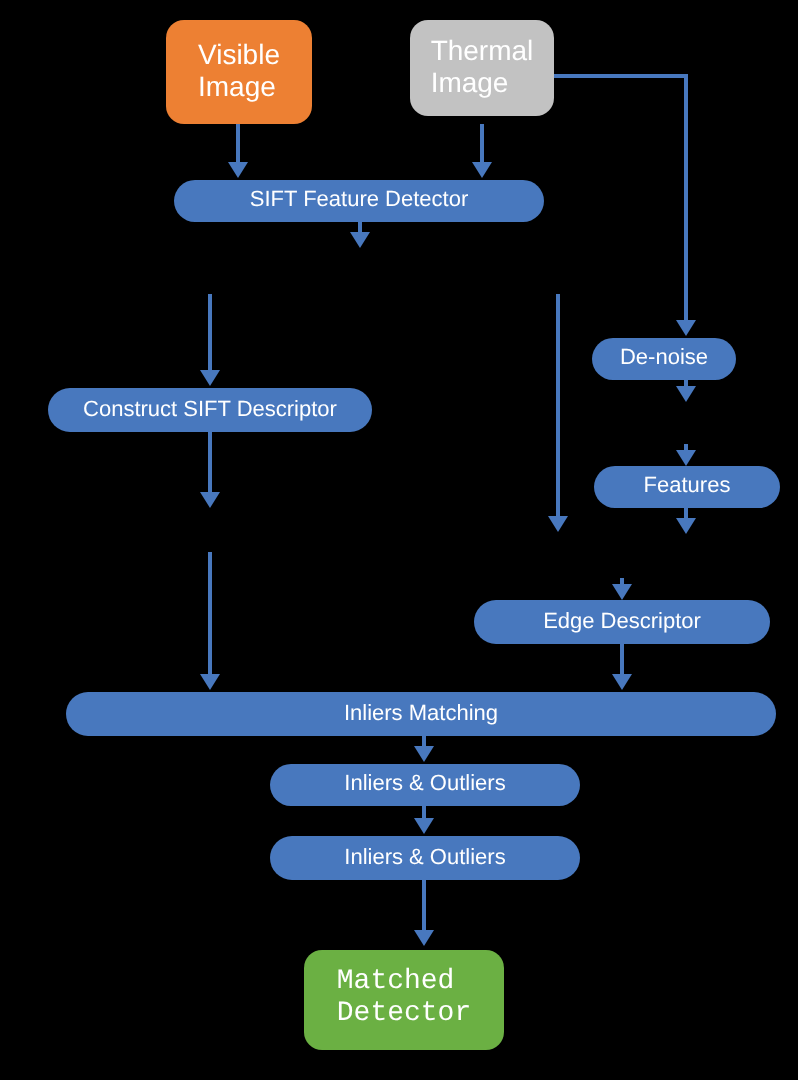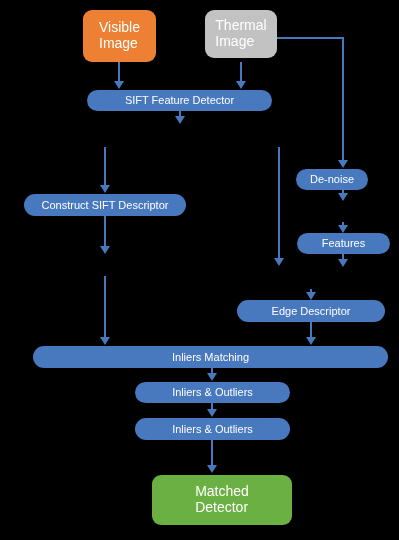--- a/index.html
+++ b/index.html
@@ -102,17 +102,17 @@
 
 
   <div class="node pill" style="left:237px;top:300px;width:148px;height:22px;">Edge Descriptor</div>
 
   <div class="node pill" style="left:33px;top:346px;width:355px;height:22px;">Inliers Matching</div>
 
   <div class="node pill" style="left:135px;top:382px;width:155px;height:21px;">Inliers &amp; Outliers</div>
 
   <div class="node pill" style="left:135px;top:418px;width:155px;height:22px;">Inliers &amp; Outliers</div>
 
-  <div class="node rect green" style="left:152px;top:475px;width:140px;height:50px;">
+  <div class="node rect green" style="left:152px;top:475px;width:100px;height:50px;font-family:Liberation Mono, monospace;">
     <span class="lbl"><span>Matched</span><br><span>Detector</span></span>
   </div>
 
 </div>
 
 </body></html>

